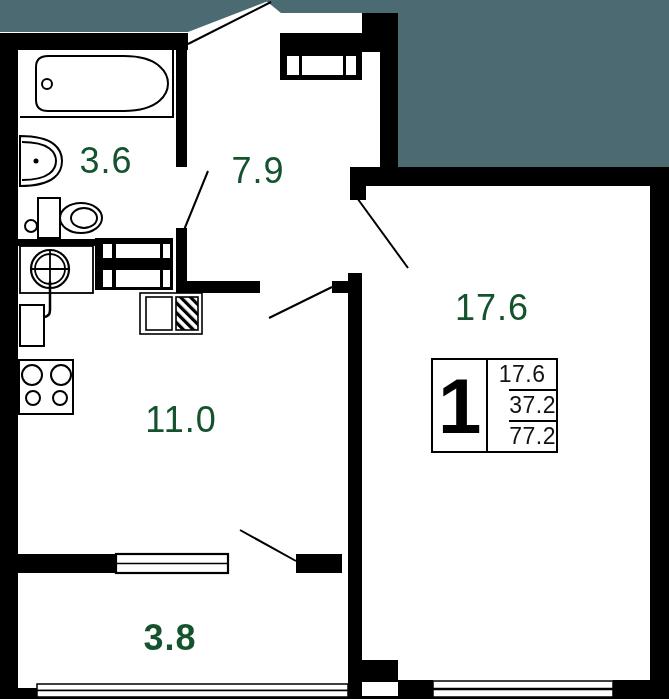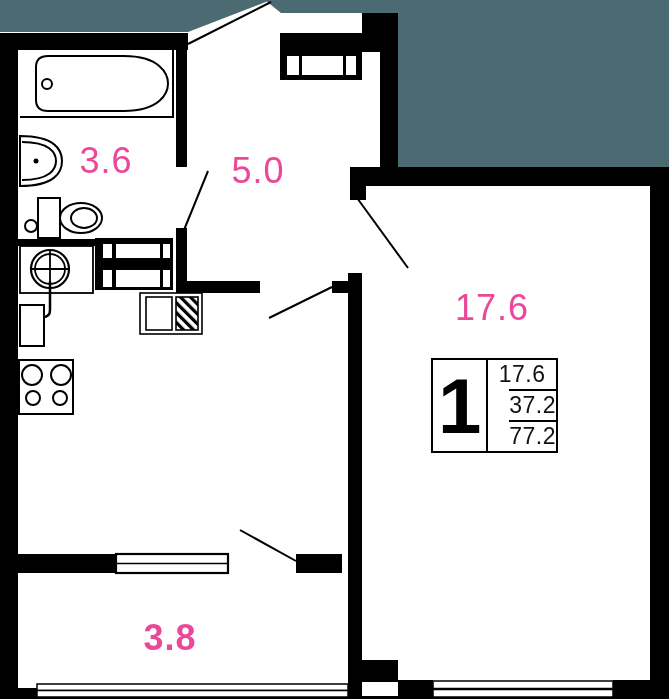--- a/index.html
+++ b/index.html
@@ -9,21 +9,21 @@
     background:#ffffff;
     overflow:hidden;
     font-family:"Liberation Sans", sans-serif;
   }
   .plan svg{position:absolute;left:0;top:0;}
   .room-label{
     position:absolute;
     transform:translate(-50%,-50%);
     font-size:36px;
     letter-spacing:1px;
-    color:#ec4899;
+    color:#14532d;
     white-space:nowrap;
     user-select:none;
   }
   .legend{
     position:absolute;
     left:431px;top:358px;
     width:127px;height:95px;
     background:#fff;
     border:2.5px solid #000;
     box-sizing:border-box;
@@ -153,22 +153,23 @@
 
     <g stroke="#000" stroke-width="2">
       <line x1="184" y1="230" x2="208" y2="171"></line>
       <line x1="352" y1="191" x2="408" y2="268"></line>
       <line x1="269" y1="318" x2="332" y2="287"></line>
       <line x1="240" y1="530" x2="296" y2="561"></line>
     </g>
   </svg>
 
   <div class="room-label" style="left:106px;top:161px;">3.6</div>
-  <div class="room-label" style="left:258px;top:171px;">5.0</div>
+  <div class="room-label" style="left:258px;top:171px;">7.9</div>
   <div class="room-label" style="left:492px;top:308px;">17.6</div>
+  <div class="room-label" style="left:181px;top:420px;">11.0</div>
   <div class="room-label" style="left:170px;top:638px;font-weight:bold;">3.8</div>
 
   <div class="legend">
     <div class="legend-left">1</div>
     <div class="legend-right">
       <div class="legend-row">17.6</div>
       <div class="legend-row">37.2</div>
       <div class="legend-row">77.2</div>
     </div>
   </div>

